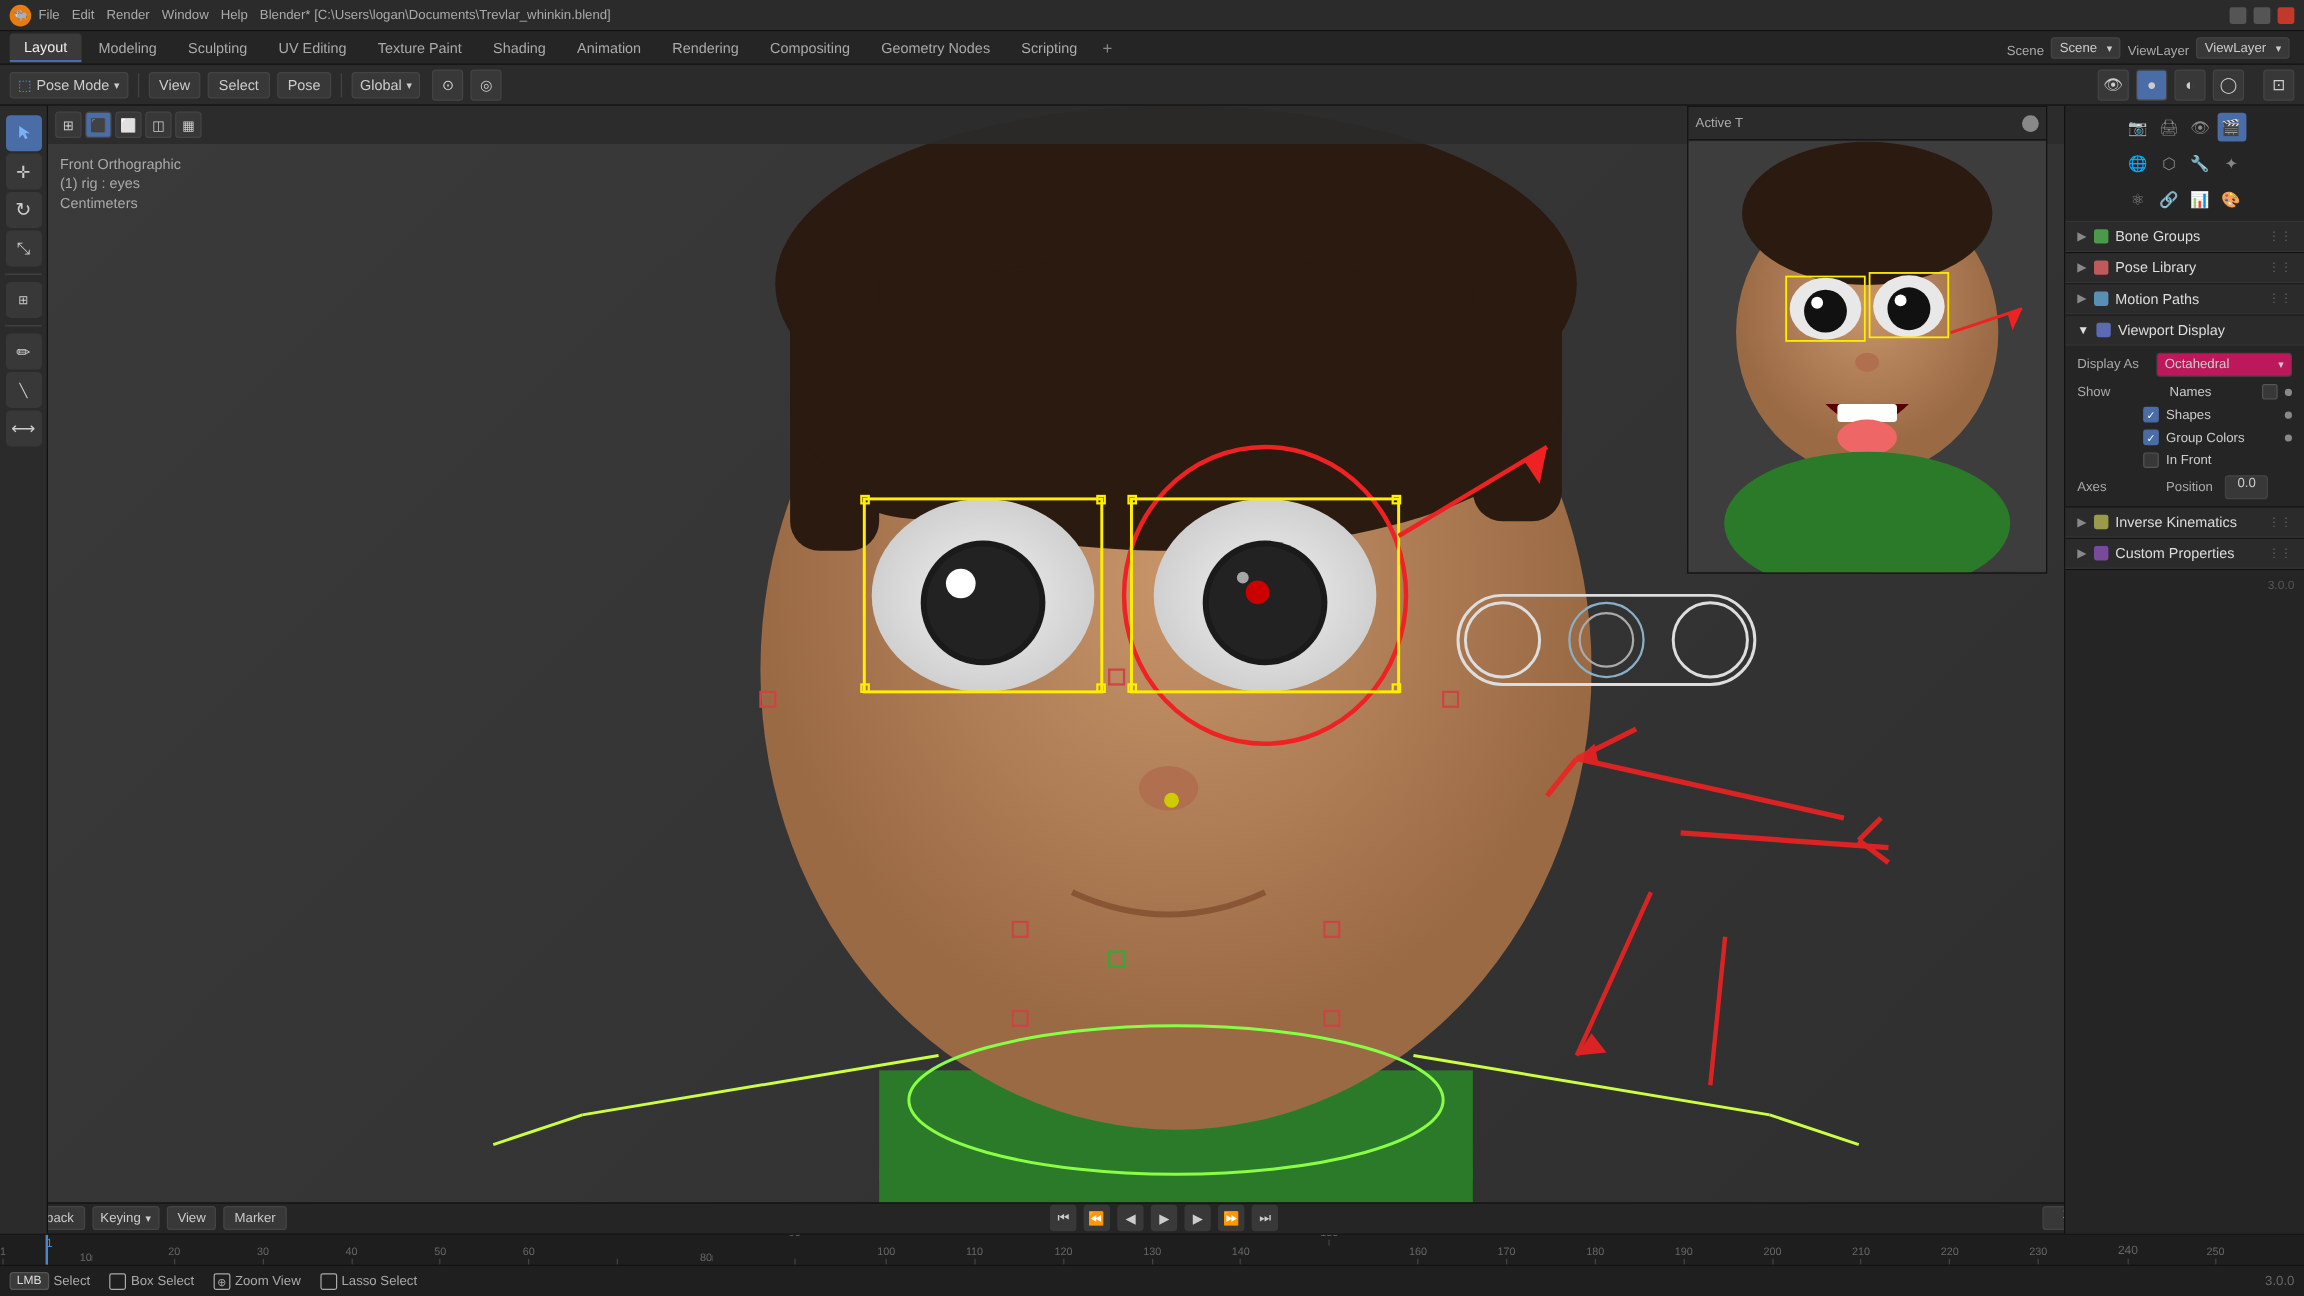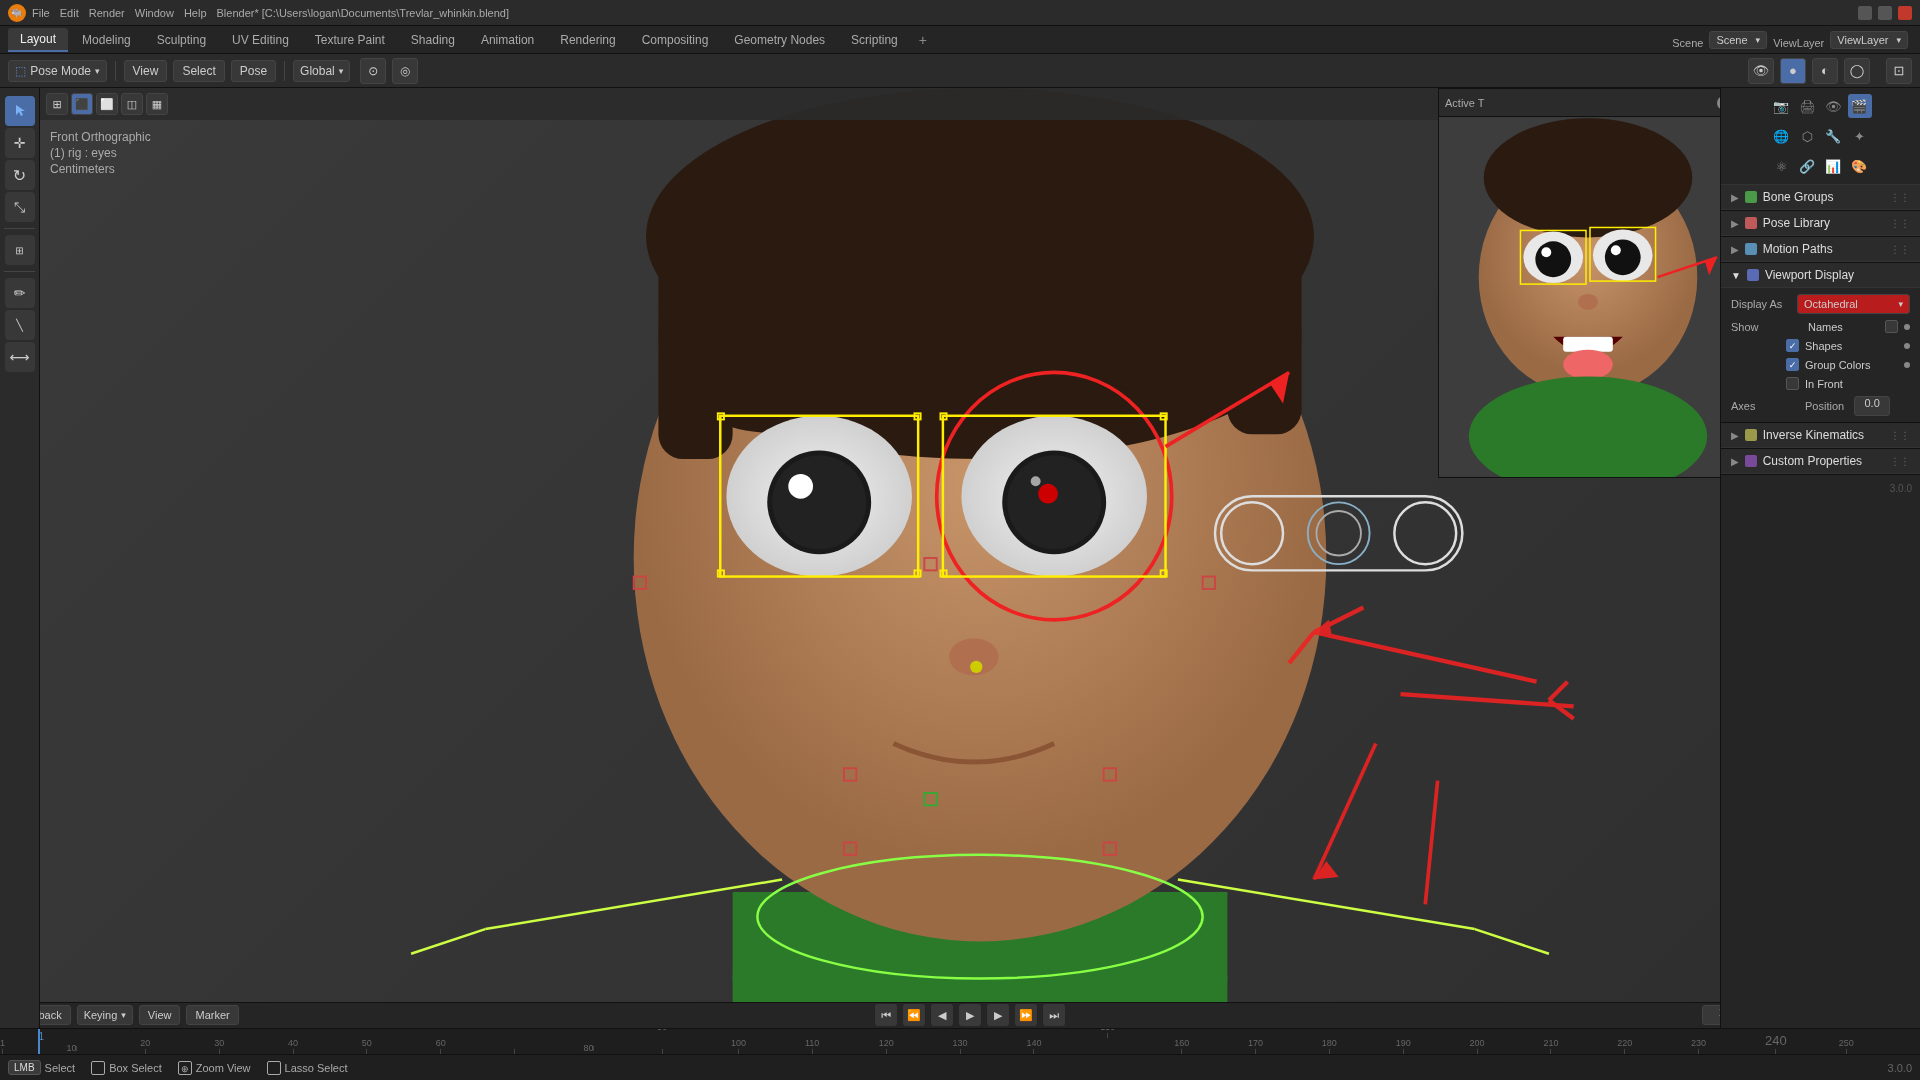--- a/index.html
+++ b/index.html
@@ -193,21 +193,21 @@
     .props-row {
       display: flex; align-items: center; gap: 6px;
     }
     .props-label {
       font-size: 11px; color: #aaa;
       min-width: 60px;
     }
     .props-dropdown {
       flex: 1;
       padding: 3px 6px;
-      background: #b91c1c;
+      background: #be185d;
       border: 1px solid #444;
       border-radius: 3px;
       color: #ccc;
       font-size: 11px;
       display: flex; align-items: center; justify-content: space-between;
       cursor: pointer;
     }
     .props-check-row {
       display: flex; align-items: center; gap: 6px;
     }
@@ -678,21 +678,21 @@
       <div class="vp-tool-btn">⊞</div>
     </div>
 
     <div style="position:absolute;right:0;top:50%;transform:translateY(-50%);width:16px;height:30px;background:#383838;border-radius:3px 0 0 3px;display:flex;align-items:center;justify-content:center;cursor:pointer;z-index:6;">
       <span style="font-size:10px;color:#aaa;">›</span>
     </div>
   </div>
 
 </div>
 
-<div id="mini-viewport" style="position:absolute;top:88px;right:182px;width:300px;height:390px;background:#2a2a2a;border:1px solid #111;overflow:hidden;z-index:8;">
+<div id="mini-viewport" style="position:absolute;top:88px;right:214px;width:300px;height:390px;background:#2a2a2a;border:1px solid #111;overflow:hidden;z-index:8;">
   <div id="mini-vp-toolbar">
     <span style="font-size:11px;color:#aaa;">Active T</span>
     <div style="flex:1;"></div>
     <div style="width:14px;height:14px;border-radius:50%;background:#888;cursor:pointer;"></div>
   </div>
 
   <div style="width:100%;height:calc(100% - 28px);background:#3a3a3a;position:relative;margin-top:28px;">
     <svg width="100%" height="100%" viewBox="0 0 300 360">
       <defs>
         <radialGradient id="miniFaceGrad" cx="50%" cy="40%" r="50%">
@@ -986,21 +986,21 @@
         </div>
         <div style="position: absolute; left: 84.2308%; bottom: 0px; display: flex; flex-direction: column; align-items: center; pointer-events: none;">
           <span style="font-size:9px;color:#666;margin-bottom:1px;">220</span>
           <div style="width:1px;height:5px;background:#444;"></div>
         </div>
         <div style="position: absolute; left: 88.0769%; bottom: 0px; display: flex; flex-direction: column; align-items: center; pointer-events: none;">
           <span style="font-size:9px;color:#666;margin-bottom:1px;">230</span>
           <div style="width:1px;height:5px;background:#444;"></div>
         </div>
         <div style="position: absolute; left: 91.9231%; bottom: 0px; display: flex; flex-direction: column; align-items: center; pointer-events: none;">
-          <span style="font-size:13px;color:#666;margin-bottom:1px;">240</span>
+          <span style="font-size:10px;color:#666;margin-bottom:1px;">240</span>
           <div style="width:1px;height:5px;background:#444;"></div>
         </div>
         <div style="position: absolute; left: 95.7692%; bottom: 0px; display: flex; flex-direction: column; align-items: center; pointer-events: none;">
           <span style="font-size:9px;color:#666;margin-bottom:1px;">250</span>
           <div style="width:1px;height:5px;background:#444;"></div>
         </div>
       </div>
 
     <div style="position:absolute;top:2px;left:2%;color:#4a88cc;font-size:10px;pointer-events:none;">1</div>
   </div>

